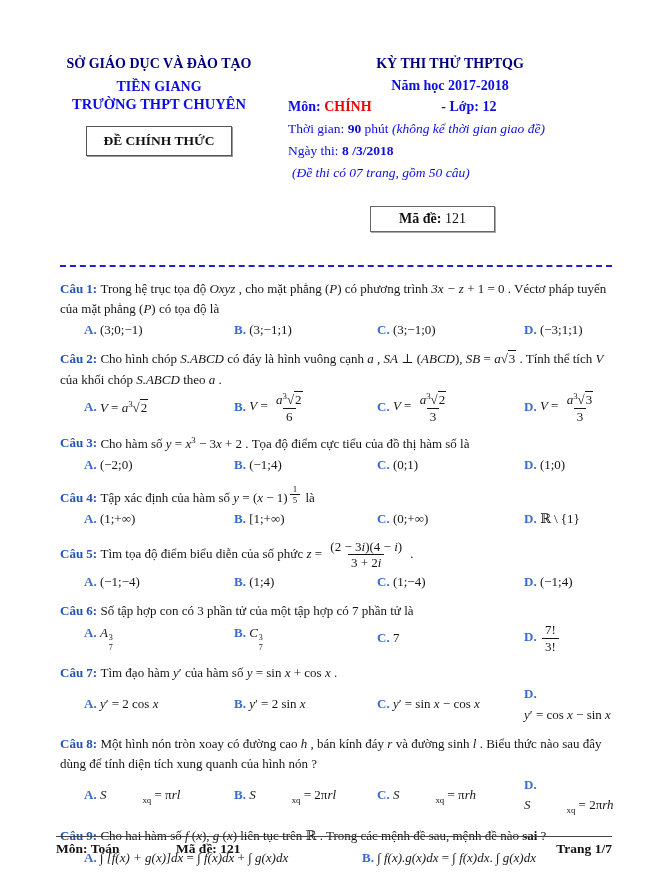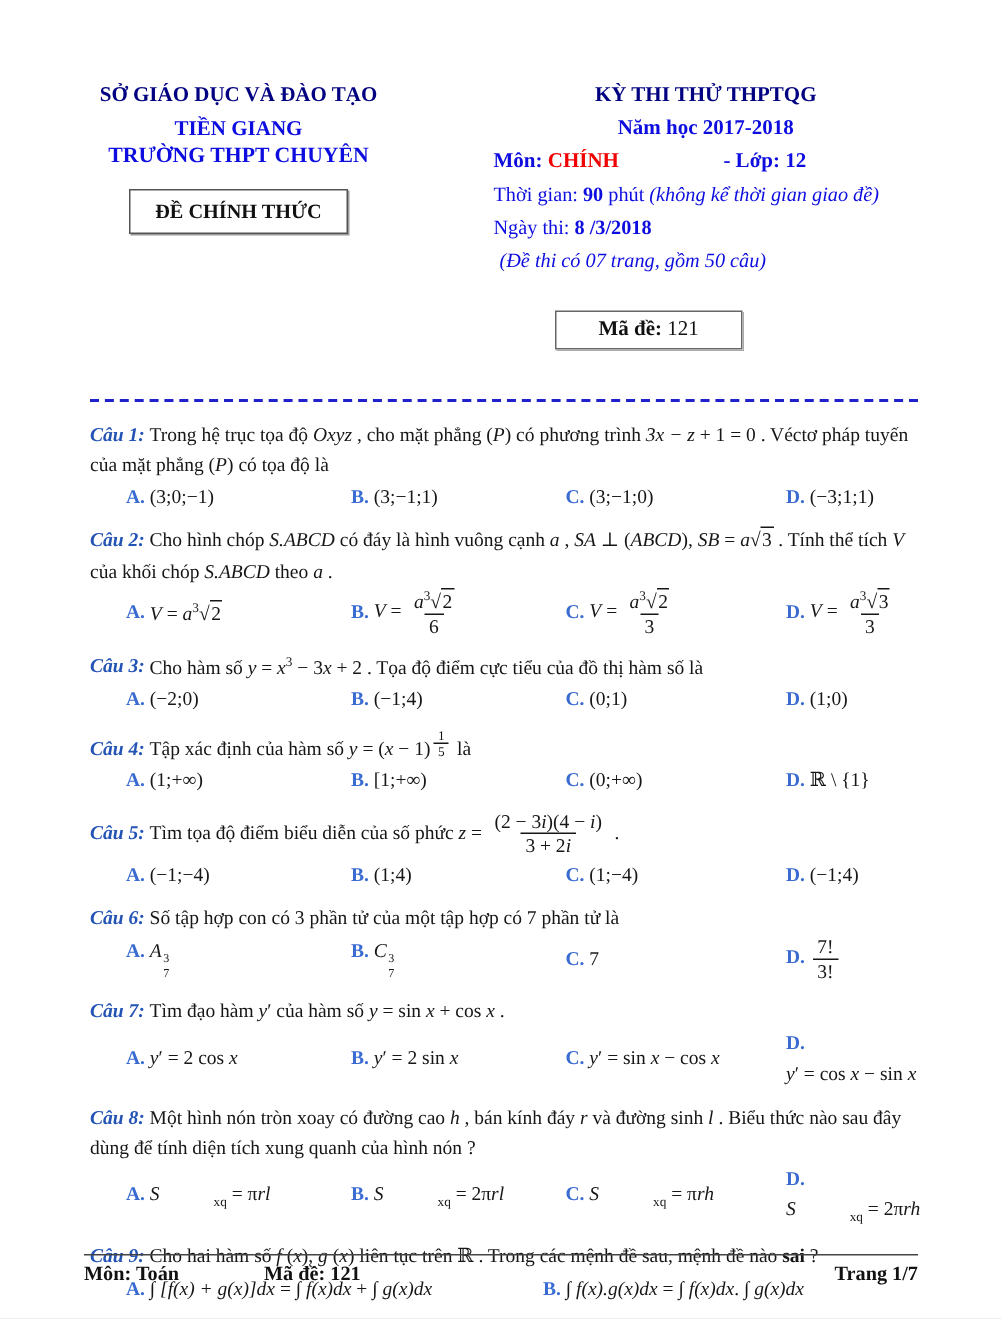--- a/index.html
+++ b/index.html
@@ -3,21 +3,21 @@
 <meta charset="utf-8">
 <style>
   html,body{margin:0;padding:0;background:#e8e8e8;}
   .page{
     width:668px;height:879px;background:#ffffff;margin:0 auto;position:relative;
     box-sizing:border-box;padding:56px 56px 0 60px;
     font-family:"Liberation Serif","DejaVu Serif",serif;
     color:var(--text,#161616);font-size:13px;
   }
   
-  .header{display:flex;align-items:flex-start;gap:41px;}
+  .header{display:flex;align-items:flex-start;}
   .header-left{width:198px;text-align:center;flex:none;}
   .header-right{margin-left:30px;flex:1;}
   .h-navy{color:var(--header-navy,#000080);font-weight:bold;font-size:14px;}
   .h-blue{color:var(--header-blue,#0d0de0);font-weight:bold;font-size:14px;}
   .blue{color:var(--header-blue,#0d0de0);font-size:13.5px;}
   .red{color:var(--subject-red,#f00000);}
   .center{text-align:center;}
   .hl2{margin-top:7px;}
   .hl3{margin-top:1px;font-size:14.5px;}
   .official-box{
@@ -30,21 +30,21 @@
   .subject-row .sr1{display:inline-block;width:150px;}
   .code-box-row{display:flex;margin-top:25px;}
   .code-box{
     margin-left:310px;border:1px solid #666;box-shadow:1px 1px 0 #aaa;
     padding:4px 28px;font-size:14px;color:#111;
   }
   .dashed-sep{margin-top:33px;border-top:2px dashed var(--separator-blue,#2020cc);height:0;}
   
   #questions{margin-top:12px;}
   .question{margin-bottom:9px;line-height:1.55;}
-  .qlabel{color:var(--question-blue,#2353b5);font-weight:bold;font-style:italic;}
+  .qlabel{color:var(--question-blue,#2353b5);font-weight:bold;}
   .qtext{color:#161616;}
   .options{margin-top:1px;padding-left:24px;display:grid;column-gap:16px;align-items:center;}
   .options.cols4{grid-template-columns:134px 127px 131px auto;}
   .options.cols2{grid-template-columns:262px auto;}
   .olabel{color:var(--option-blue,#3a6bd0);font-weight:bold;}
   .ovalue{white-space:nowrap;}
   
   .mi{font-style:italic;}
   sup{font-size:0.68em;}
   sub{font-size:0.68em;margin-left:36px;}

